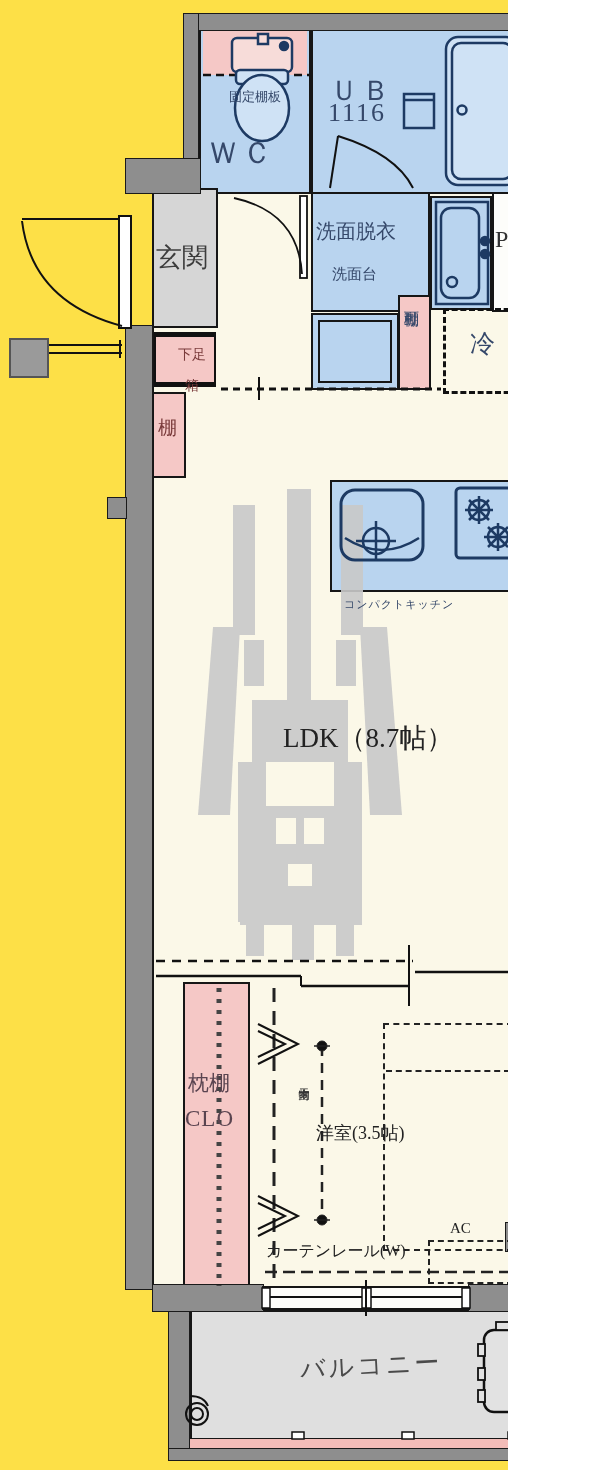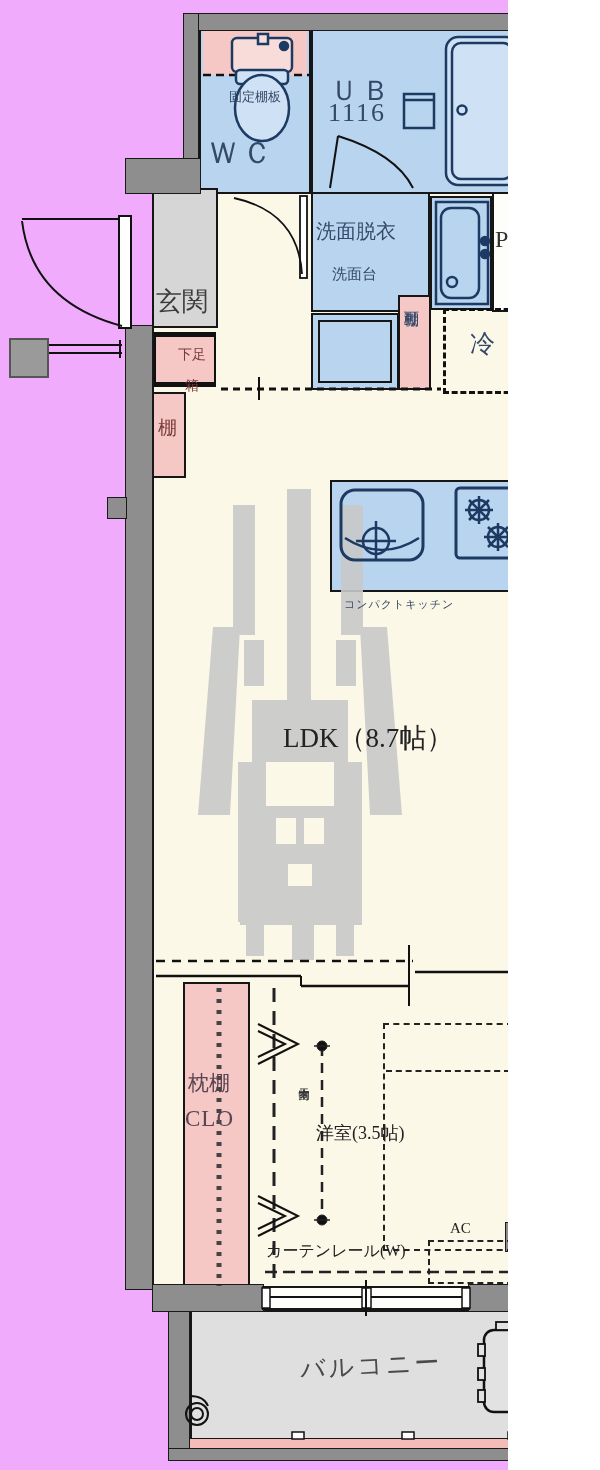--- a/index.html
+++ b/index.html
@@ -1,16 +1,16 @@
 <!DOCTYPE html>
 <html><head>
 <meta charset="utf-8">
 <style>
   html,body{margin:0;padding:0;background:#ffffff;}
-  #plan{position:relative;width:508px;height:1470px;background:#f0abfc;overflow:hidden;
+  #plan{position:relative;width:508px;height:1470px;background:#fde047;overflow:hidden;
         font-family:"Liberation Serif","DejaVu Serif",serif;}
   .w{position:absolute;background:#8e8e8e;border:1.5px solid #1a1a1a;box-sizing:border-box;}
   .room{position:absolute;box-sizing:border-box;border:2px solid #161616;}
   .blue{background:#b9d4ef;}
   .pink{background:#f5c8c6;}
   .cream{background:#fbf8e8;}
   .gray{background:#d6d6d6;}
   .bgray{background:#dfdfdf;}
   .white{background:#fdfdfa;}
   .lbl{position:absolute;color:#35486a;white-space:pre;line-height:1.1;}
@@ -238,21 +238,21 @@
       <rect x="292" y="1432" width="12" height="7"></rect>
         <rect x="402" y="1432" width="12" height="7"></rect>
         <rect x="508" y="1432" width="12" height="7"></rect>
     </g>
   </svg>
 
   <div class="lbl" style="left:203px;top:90px;width:104px;text-align:center;font-size:13px;">固定棚板</div>
   <div class="lbl" style="left:330px;top:76px;font-size:28px;letter-spacing:4px;">ＵＢ</div>
   <div class="lbl" style="left:328px;top:99px;font-size:26px;letter-spacing:2px;">1116</div>
   <div class="lbl" style="left:208px;top:136px;font-size:30px;letter-spacing:4px;">ＷＣ</div>
-  <div class="lbl" style="left:156px;top:244px;font-size:26px;color:#3c3c3c;margin-top:44px;">玄関</div>
+  <div class="lbl" style="left:156px;top:244px;font-size:26px;color:#3c3c3c;">玄関</div>
   <div class="lbl" style="left:316px;top:220px;font-size:20px;">洗面脱衣</div>
   <div class="lbl" style="left:332px;top:266px;font-size:15px;">洗面台</div>
   <div class="lbl" style="left:495px;top:226px;font-size:24px;color:#333;">PS</div>
   <div class="lbl vert" style="left:403px;top:300px;font-size:15px;height:88px;">可動棚</div>
   <div class="lbl" style="left:470px;top:330px;font-size:25px;">冷</div>
   <div class="lbl" style="left:158px;top:332px;width:54px;text-align:center;font-size:14px;color:#7a3b3b;">
     <span>下足</span><br>
     <span>箱</span>
   </div>
   <div class="lbl" style="left:158px;top:418px;font-size:19px;color:#7a3b3b;">棚</div>

